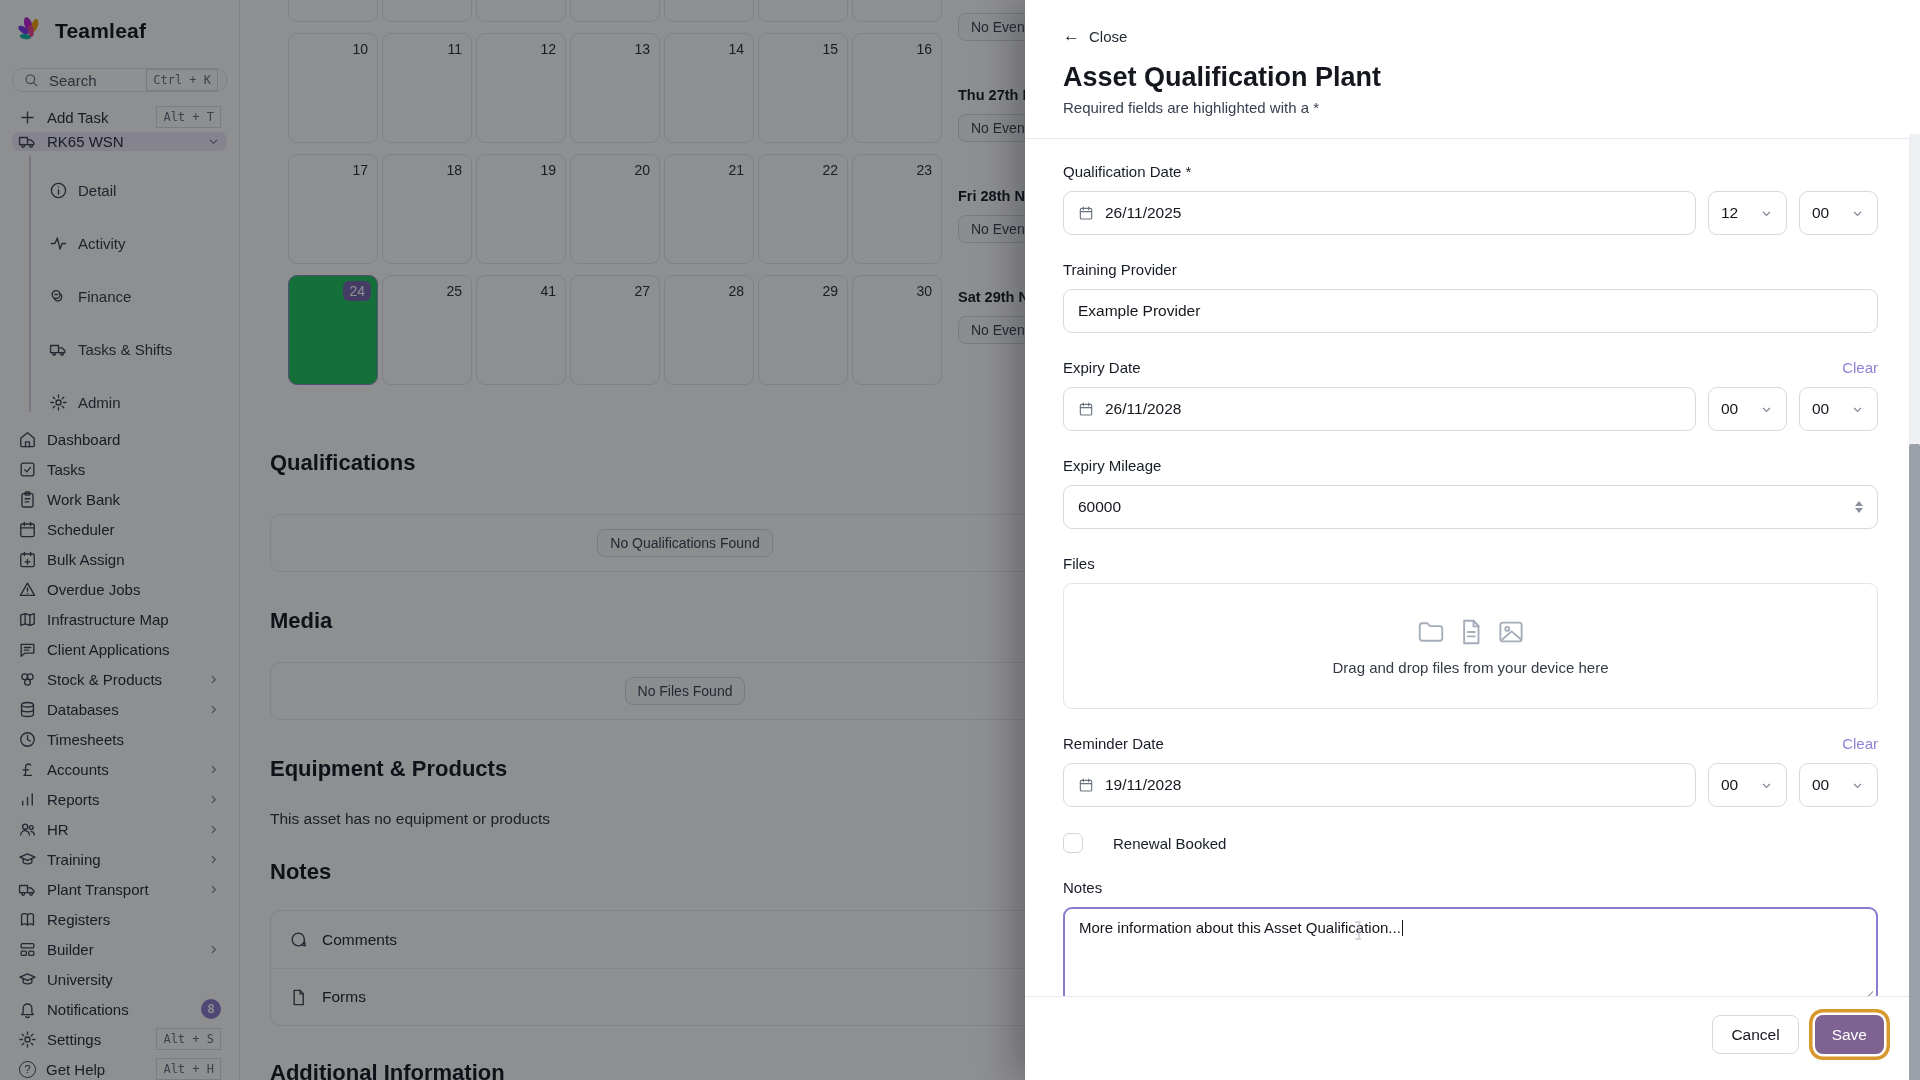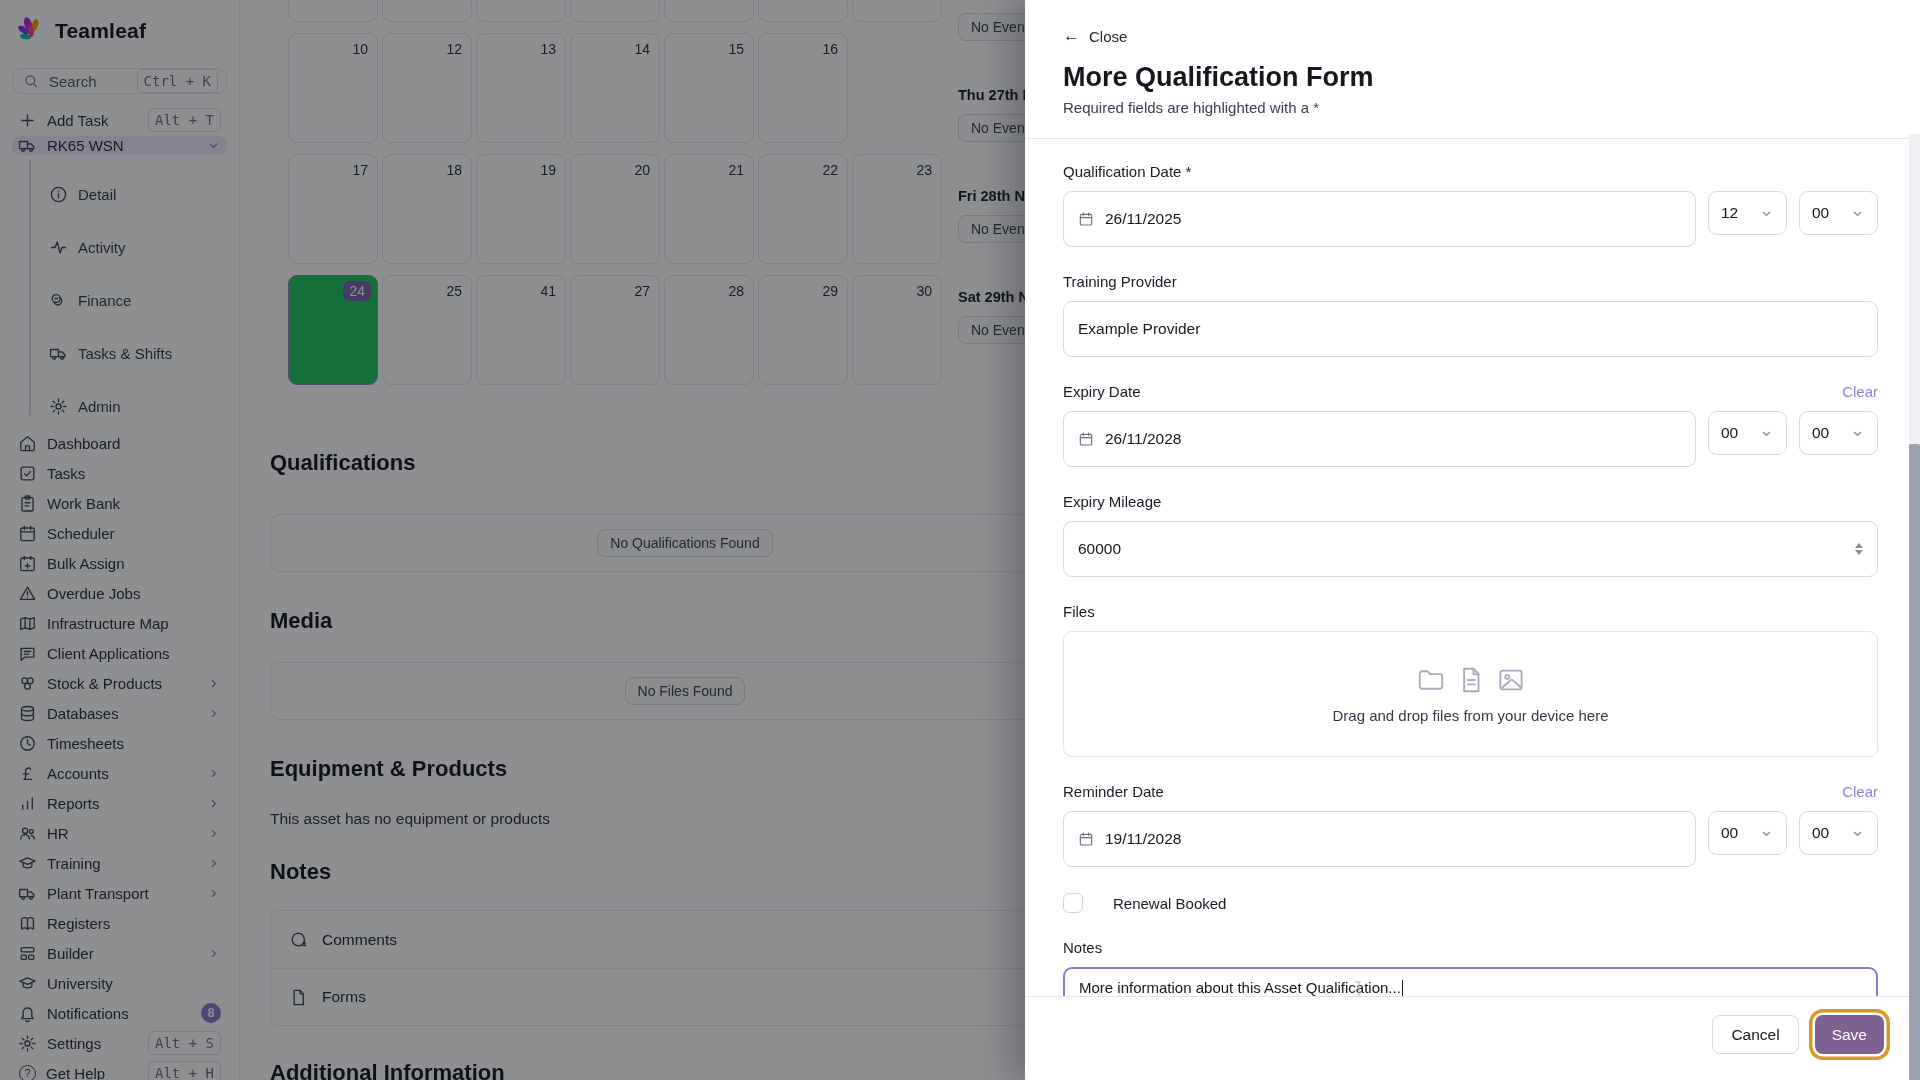--- a/index.html
+++ b/index.html
@@ -15,22 +15,22 @@
 
   
   .sidebar { position:absolute; left:0; top:0; width:240px; height:1080px; background:#ffffff;
     border-right:1px solid #e7e9ee; display:flex; flex-direction:column; padding:14px 12px 12px; z-index:1; }
   .logo-row { display:flex; align-items:center; gap:9px; padding:2px 4px 0; }
   .logo-mark { width:30px; height:30px; flex:none; }
   .logo-text { font-size:21px; font-weight:700; color:#15181e; letter-spacing:.2px; }
   .search-box { margin-top:22px; height:40px; border:1px solid #e3e5ea; border-radius:10px;
     display:flex; align-items:center; gap:10px; padding:0 8px 0 10px;justify-content:space-between; }
   .search-box .lbl { font-size:15px; color:#4b5563; flex:1; }
-  .kbd { font-family:"DejaVu Sans Mono", monospace; font-size:14px; color:#6b7280;
-    border:1px solid #dcdfe5; border-radius:6px; padding:3px 6px; white-space:nowrap; }
+  .kbd { font-family:"DejaVu Sans Mono", monospace; font-size:12px; color:#6b7280;
+    border:1px solid #dcdfe5; border-radius:0; padding:3px 6px; white-space:nowrap; }
   .srow { display:flex; align-items:center; gap:10px; height:30px; padding:0 6px; border-radius:8px; }
   .srow .lbl { font-size:15px; color:#2a303c; flex:1; white-space:nowrap; overflow:hidden; }
   .srow.add { margin-top:14px; }
   .srow.project { background:#eee9f9; height:30px; margin-top:4px; }
   .srow.project .lbl { font-weight:500; }
   .chev { width:15px; height:15px; stroke:#7a8190; fill:none; stroke-width:1.8;
     stroke-linecap:round; stroke-linejoin:round; flex:none; }
   .subtree { display:flex; }
   .tree-line { width:2px; background:#d9d2ec; margin:4px 0 4px 17px; border-radius:2px; }
   .subitems { flex:1; padding-left:12px; }
@@ -84,21 +84,21 @@
   .close-row .arr { font-size:17px; }
   .panel-title { margin-top:16px; font-size:27px; font-weight:700; color:#14171e; }
   .panel-sub { margin-top:6px; font-size:15px; color:#394050; }
   .panel-divider { height:1px; background:#e7e9ee; margin-top:22px; }
   .panel-body { position:relative; padding:24px 42px 0 38px; }
   .f-label-row { display:flex; align-items:center; justify-content:space-between; margin-bottom:11px; margin-top:26px;text-align:center; }
   .f-label-row:first-child { margin-top:0; }
   .f-label { font-size:15px; font-weight:500; color:#171c26; }
   .clear-link { font-size:15px; color:#9181d8; font-weight:500; }
   .f-row { display:flex; gap:12px; }
-  .input { height:56px; border:1px solid #d6d9df; border-radius:9px; background:#fff;
+  .input { height:44px; border:1px solid #d6d9df; border-radius:9px; background:#fff;
     display:flex; align-items:center; gap:11px; padding:0 14px; font-size:15.5px; color:#14171e; }
   .input.grow { flex:1; }
   .tselect { width:79px; height:44px; border:1px solid #d6d9df; border-radius:9px; display:flex;
     align-items:center; justify-content:space-between; padding:0 12px; font-size:15.5px; color:#14171e; }
   .spinner { margin-left:auto; display:flex; flex-direction:column; gap:2px; align-items:center; }
   .spinner span { width:0; height:0; border-left:4px solid transparent; border-right:4px solid transparent; }
   .spinner .up { border-bottom:5px solid #8a919e; }
   .spinner .dn { border-top:5px solid #8a919e; }
   .dropzone { height:126px; border:1px solid #e2e4e9; border-radius:9px; display:flex; flex-direction:column;
     align-items:center; justify-content:center; gap:12px; }
@@ -548,20 +548,23 @@
           <div class="cell"></div>
           <div class="cell"></div>
           <div class="cell"></div>
           <div class="cell"></div>
       </div>
       <div class="cal-row">
         <div class="cell">
             <span class="num">10</span>
           </div>
         <div class="cell">
+            <span class="num">11</span>
+          </div>
+        <div class="cell">
             <span class="num">12</span>
           </div>
         <div class="cell">
             <span class="num">13</span>
           </div>
         <div class="cell">
             <span class="num">14</span>
           </div>
         <div class="cell">
             <span class="num">15</span>
@@ -670,21 +673,21 @@
   </main>
 
   <div class="overlay"></div>
 
   <section class="panel">
     <div class="panel-head">
       <div class="close-row">
         <span class="arr">←</span>
         <span>Close</span>
       </div>
-      <h1 class="panel-title">More Qualification Form</h1>
+      <h1 class="panel-title">Asset Qualification Plant</h1>
       <p class="panel-sub">Required fields are highlighted with a *</p>
     </div>
     <div class="panel-divider"></div>
 
     <div class="panel-body">
 
       <div class="f-label-row">
         <span class="f-label">Qualification Date *</span>
       </div>
       <div class="f-row">

